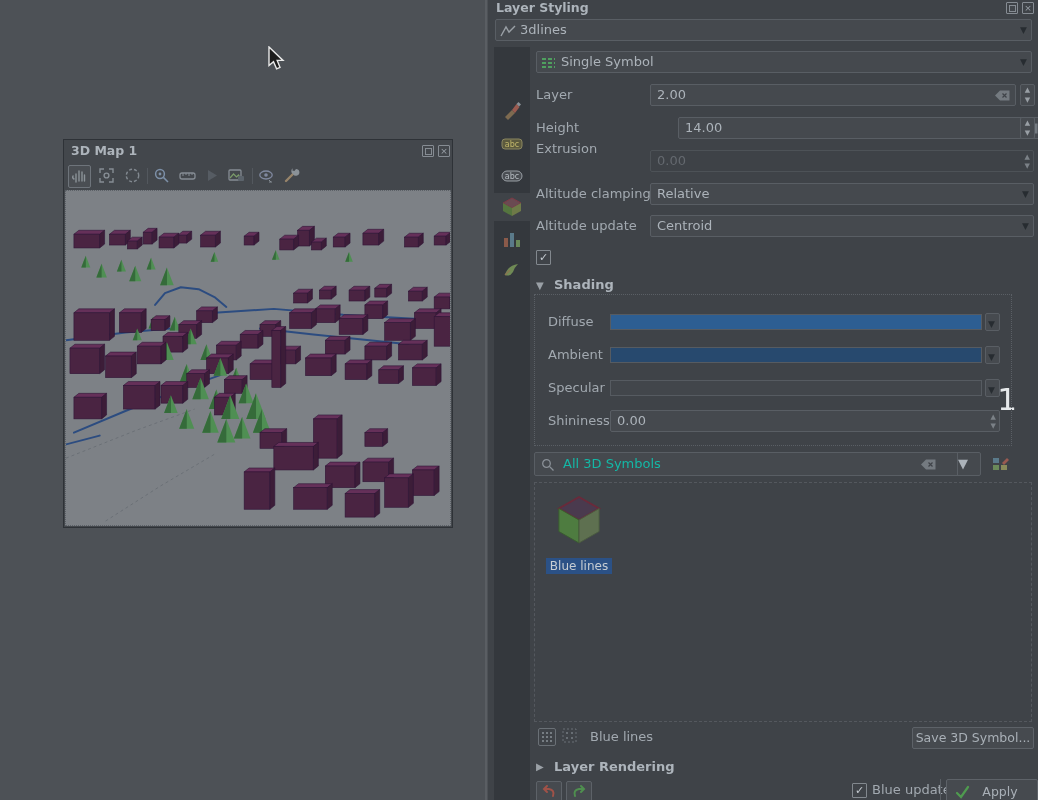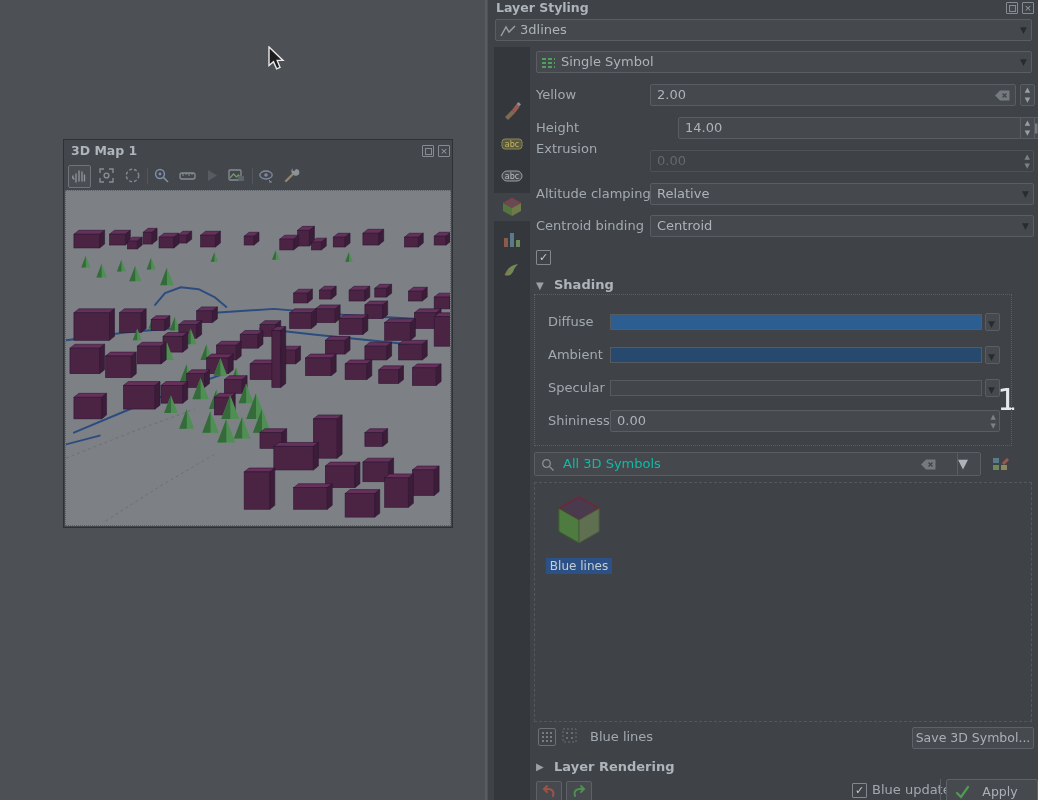--- a/index.html
+++ b/index.html
@@ -463,21 +463,21 @@
     <div class="combo" style="left:48px;top:51px;width:496px;">
       <svg class="abs" style="left:4px;top:4px;" width="15" height="14" viewBox="0 0 15 14">
         <g stroke="#4f9f5f" stroke-width="2" stroke-dasharray="4,2">
             <path d="M1 3 h13 M1 7 h13 M1 11 h13"></path>
           </g>
         </svg>
       <span class="abs" style="left:24px;top:0;">Single Symbol</span>
       <span class="arr">▼</span>
     </div>
 
-    <span class="lbl" style="left:48px;top:84px;">Yellow</span>
+    <span class="lbl" style="left:48px;top:84px;">Layer</span>
     <div class="field" style="left:162px;top:84px;width:366px;">
       <span>2.00</span>
       <svg class="abs" style="right:5px;top:5px;" width="15" height="11" viewBox="0 0 15 11">
         <polygon points="0,5.5 5,0.5 14.5,0.5 14.5,10.5 5,10.5" fill="#747a80"></polygon>
         <path d="M7.5 3.5 l4 4 M11.5 3.5 l-4 4" stroke="#3f4348" stroke-width="1.2"></path>
         </svg>
     </div>
     <div class="spincol" style="left:532px;top:84px;">
         <span>▲</span>
         <span>▼</span>
@@ -504,21 +504,21 @@
           <span>▼</span>
         </span>
     </div>
 
     <span class="lbl" style="left:48px;top:183px;">Altitude clamping</span>
     <div class="combo" style="left:162px;top:183px;width:384px;">
       <span>Relative</span>
       <span class="arr">▼</span>
     </div>
 
-    <span class="lbl" style="left:48px;top:215px;">Centroid binding</span>
+    <span class="lbl" style="left:48px;top:215px;">Altitude update</span>
     <div class="combo" style="left:162px;top:215px;width:384px;">
       <span>Centroid</span>
       <span class="arr">▼</span>
     </div>
 
     <span class="chk" style="left:48px;top:250px;">✓</span>
 
     <span class="caret" style="left:48px;top:280px;">▼</span>
     <span class="lbl boldlbl" style="left:66px;top:274px;">Shading</span>
 

